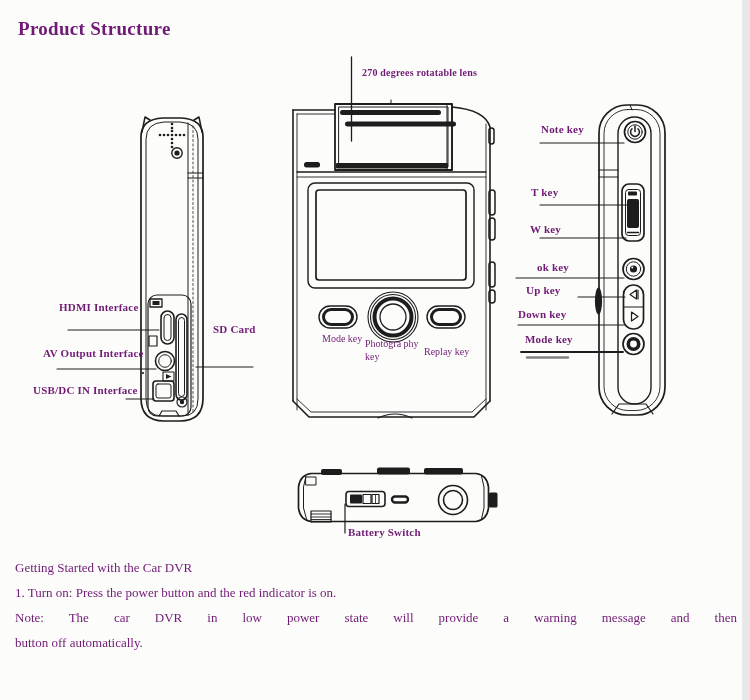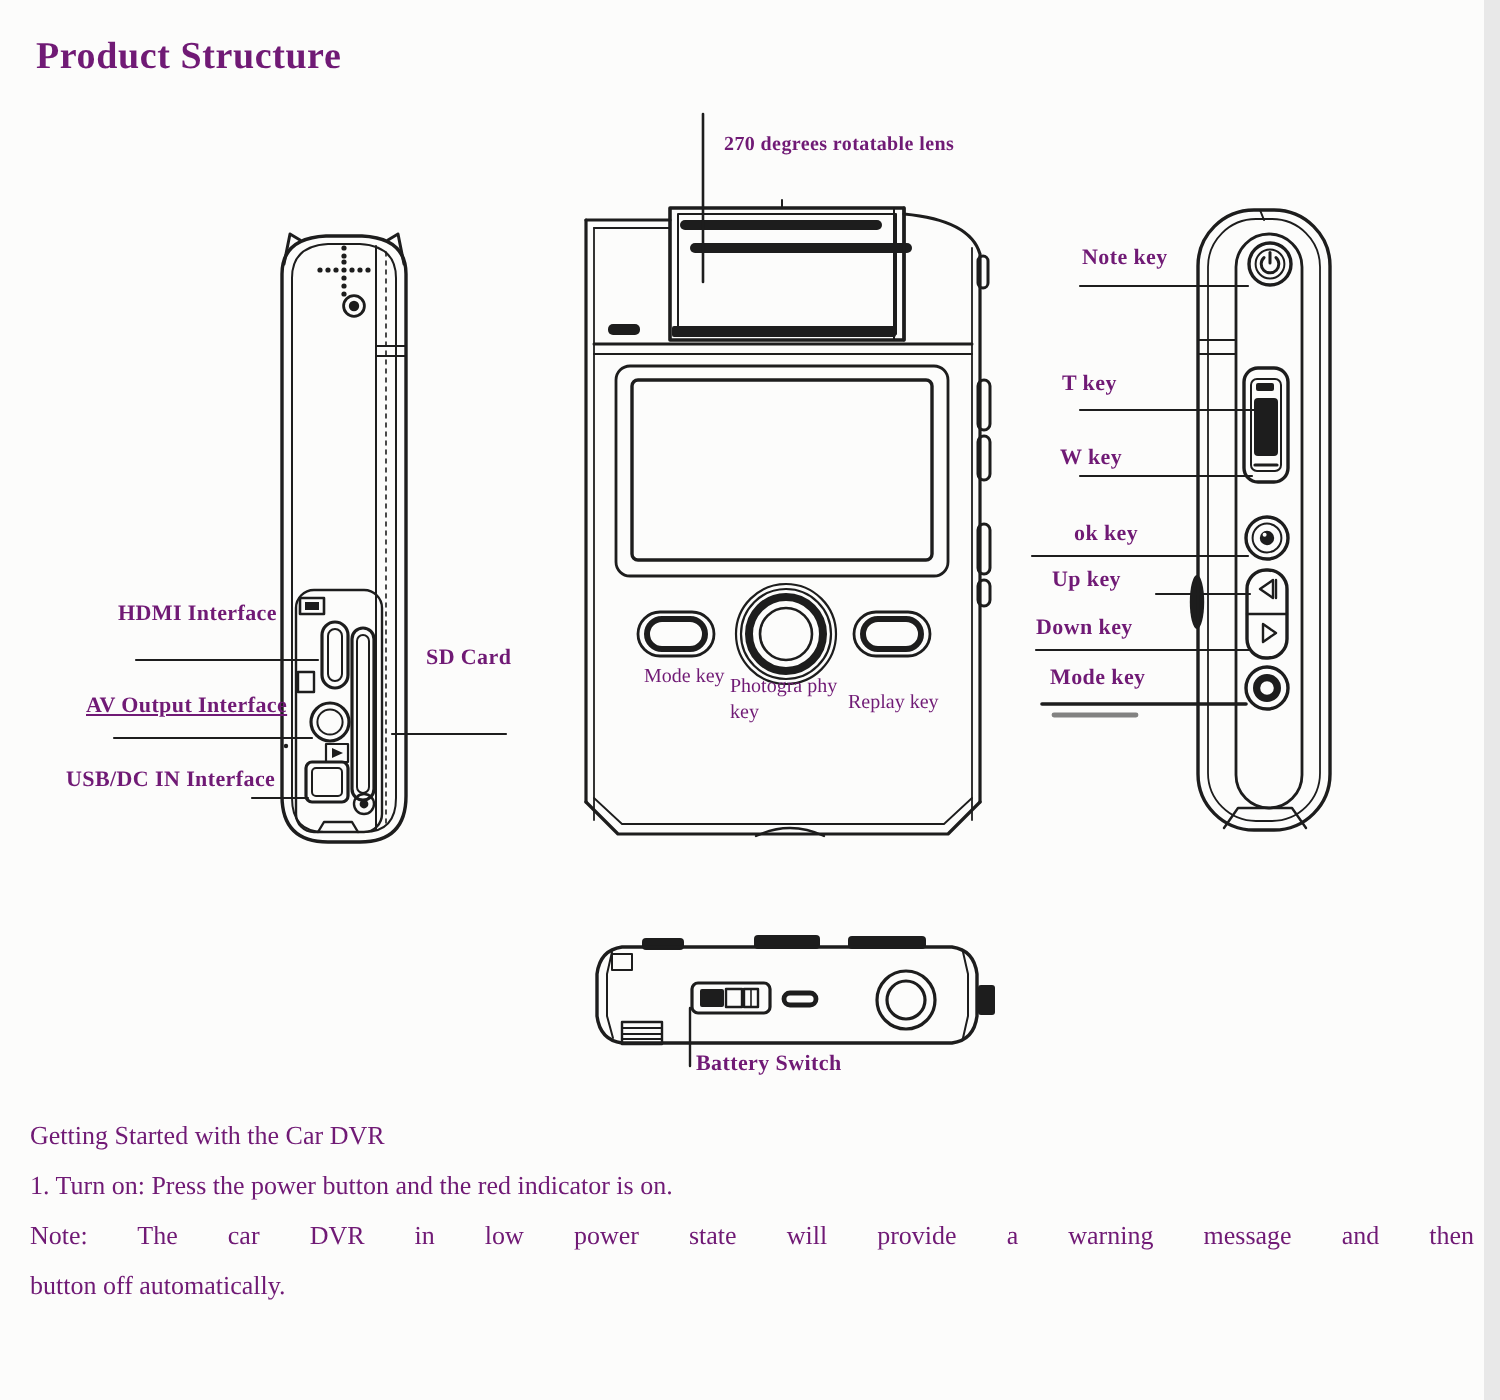--- a/index.html
+++ b/index.html
@@ -227,21 +227,21 @@
         <line class="ln" stroke-width="0.9" x1="311" y1="517" x2="331" y2="517"></line>
         <line class="ln" stroke-width="0.9" x1="311" y1="519.5" x2="331" y2="519.5"></line>
       </g>
       <line class="ln" stroke-width="1.2" x1="345" y1="504" x2="345" y2="533"></line>
     </g>
   </svg>
 
   <div class="callout" style="left:362px;top:67px;font-size:10px;">270 degrees rotatable lens</div>
 
   <div class="callout" style="left:59px;top:301px;">HDMI Interface</div>
-  <div class="callout" style="left:43px;top:347px;text-decoration:underline;">AV Output Interface</div>
+  <div class="callout" style="left:43px;top:347px;">AV Output Interface</div>
   <div class="callout" style="left:33px;top:384px;">USB/DC IN Interface</div>
   <div class="callout" style="left:213px;top:323px;">SD Card</div>
 
   <div class="btnlabel" style="left:322px;top:333px;width:44px;">Mode key</div>
   <div class="btnlabel" style="left:365px;top:338px;width:60px;">Photogra phy key</div>
   <div class="btnlabel" style="left:424px;top:346px;width:48px;text-align:left;">Replay key</div>
 
   <div class="callout" style="left:541px;top:123px;">Note key</div>
   <div class="callout" style="left:531px;top:186px;">T key</div>
   <div class="callout" style="left:530px;top:223px;">W key</div>

